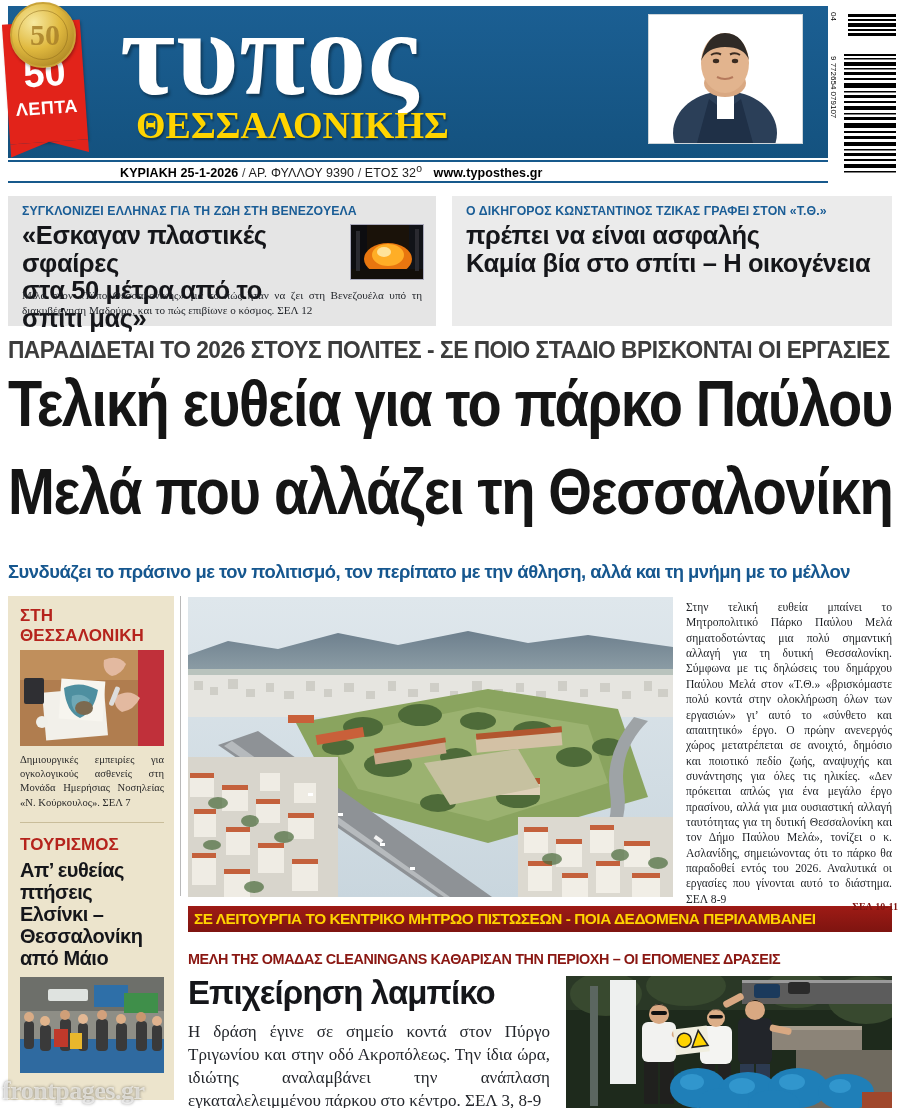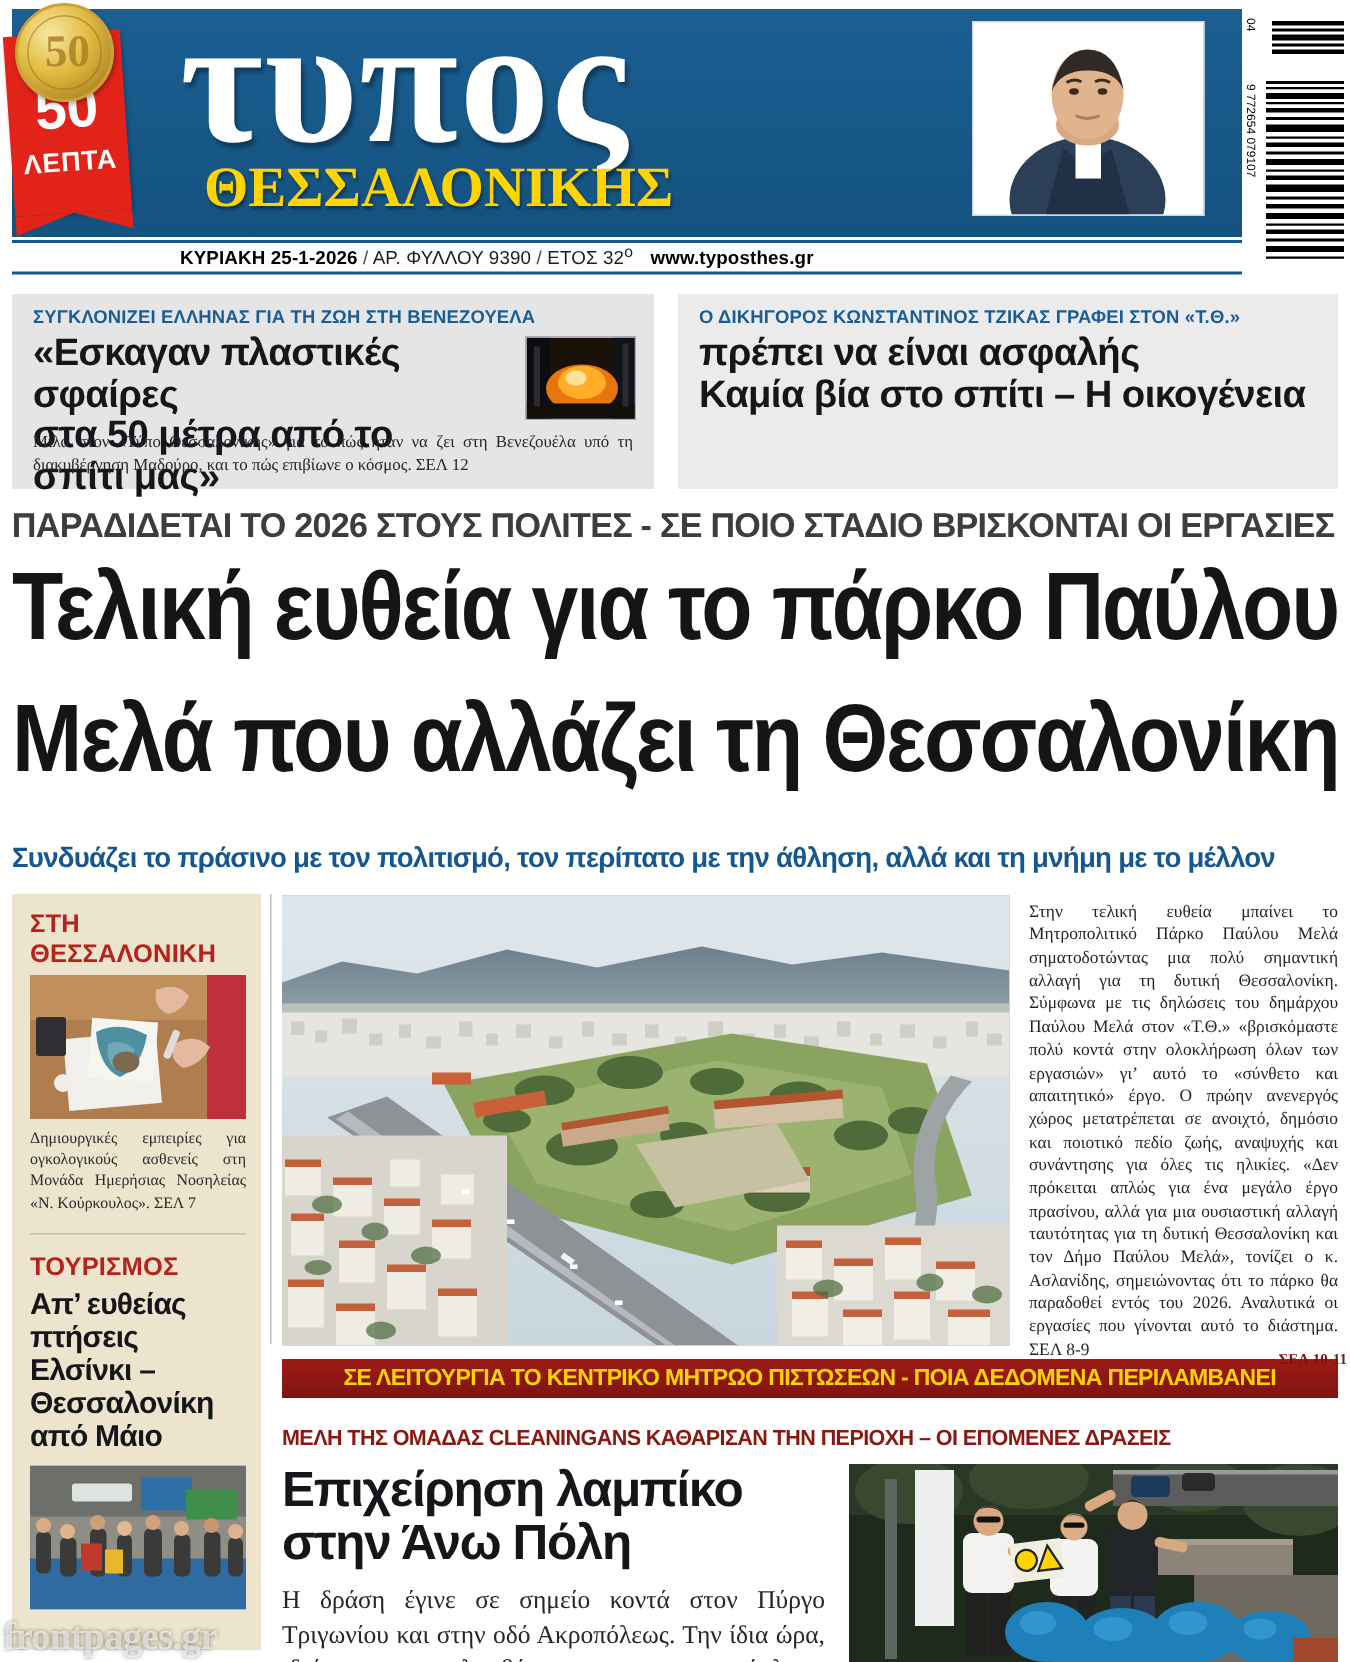--- a/index.html
+++ b/index.html
@@ -300,21 +300,21 @@
     text-align: justify;
   }
   .rightcol p { margin: 0; }
 
   
   .redband {
     position: absolute;
     left: 188px; top: 906px;
     width: 704px; height: 26px;
     background: linear-gradient(180deg,#9e1b15 0%, #7e1410 100%);
-    display: flex; align-items: center; justify-content: center;
+    display: flex; align-items: center;
   }
   .redband-txt {
     color: #ffd400;
     font-size: 15.5px;
     font-weight: bold;
     letter-spacing: -.45px;
     padding-left: 6px;
     white-space: nowrap;
     transform: scaleX(.99);
     transform-origin:left center;
@@ -734,21 +734,20 @@
   <div class="redband-txt">ΣΕ ΛΕΙΤΟΥΡΓΙΑ ΤΟ ΚΕΝΤΡΙΚΟ ΜΗΤΡΩΟ ΠΙΣΤΩΣΕΩΝ - ΠΟΙΑ ΔΕΔΟΜΕΝΑ ΠΕΡΙΛΑΜΒΑΝΕΙ</div>
 </div>
 <div class="sel-ref">ΣΕΛ 10-11</div>
 
 <div class="redband2">
   <div class="redband2-txt">ΜΕΛΗ ΤΗΣ ΟΜΑΔΑΣ CLEANINGANS ΚΑΘΑΡΙΣΑΝ ΤΗΝ ΠΕΡΙΟΧΗ – ΟΙ ΕΠΟΜΕΝΕΣ ΔΡΑΣΕΙΣ</div>
 </div>
 
 <div class="bottomstory">
   <div class="bs-head">Επιχείρηση λαμπίκο</div>
-  <div class="bs-head">στην Άνω Πόλη</div>
   <div class="bs-lead">Η δράση έγινε σε σημείο κοντά στον Πύργο Τριγωνίου και στην οδό Ακροπόλεως. Την ίδια ώρα, ιδιώτης αναλαμβάνει την ανάπλαση εγκαταλελειμμένου πάρκου στο κέντρο. ΣΕΛ 3, 8-9</div>
 </div>
 
 <div class="bottomphoto">
   <svg width="326" height="132" viewBox="0 0 326 132" preserveAspectRatio="none">
     <rect width="326" height="132" fill="#1e2a1c"></rect>
     <rect x="0" y="0" width="326" height="34" fill="#2a3826"></rect>
     <g fill="#38492f">
       <ellipse cx="40" cy="18" rx="36" ry="22"></ellipse>
       <ellipse cx="120" cy="10" rx="40" ry="20"></ellipse>

